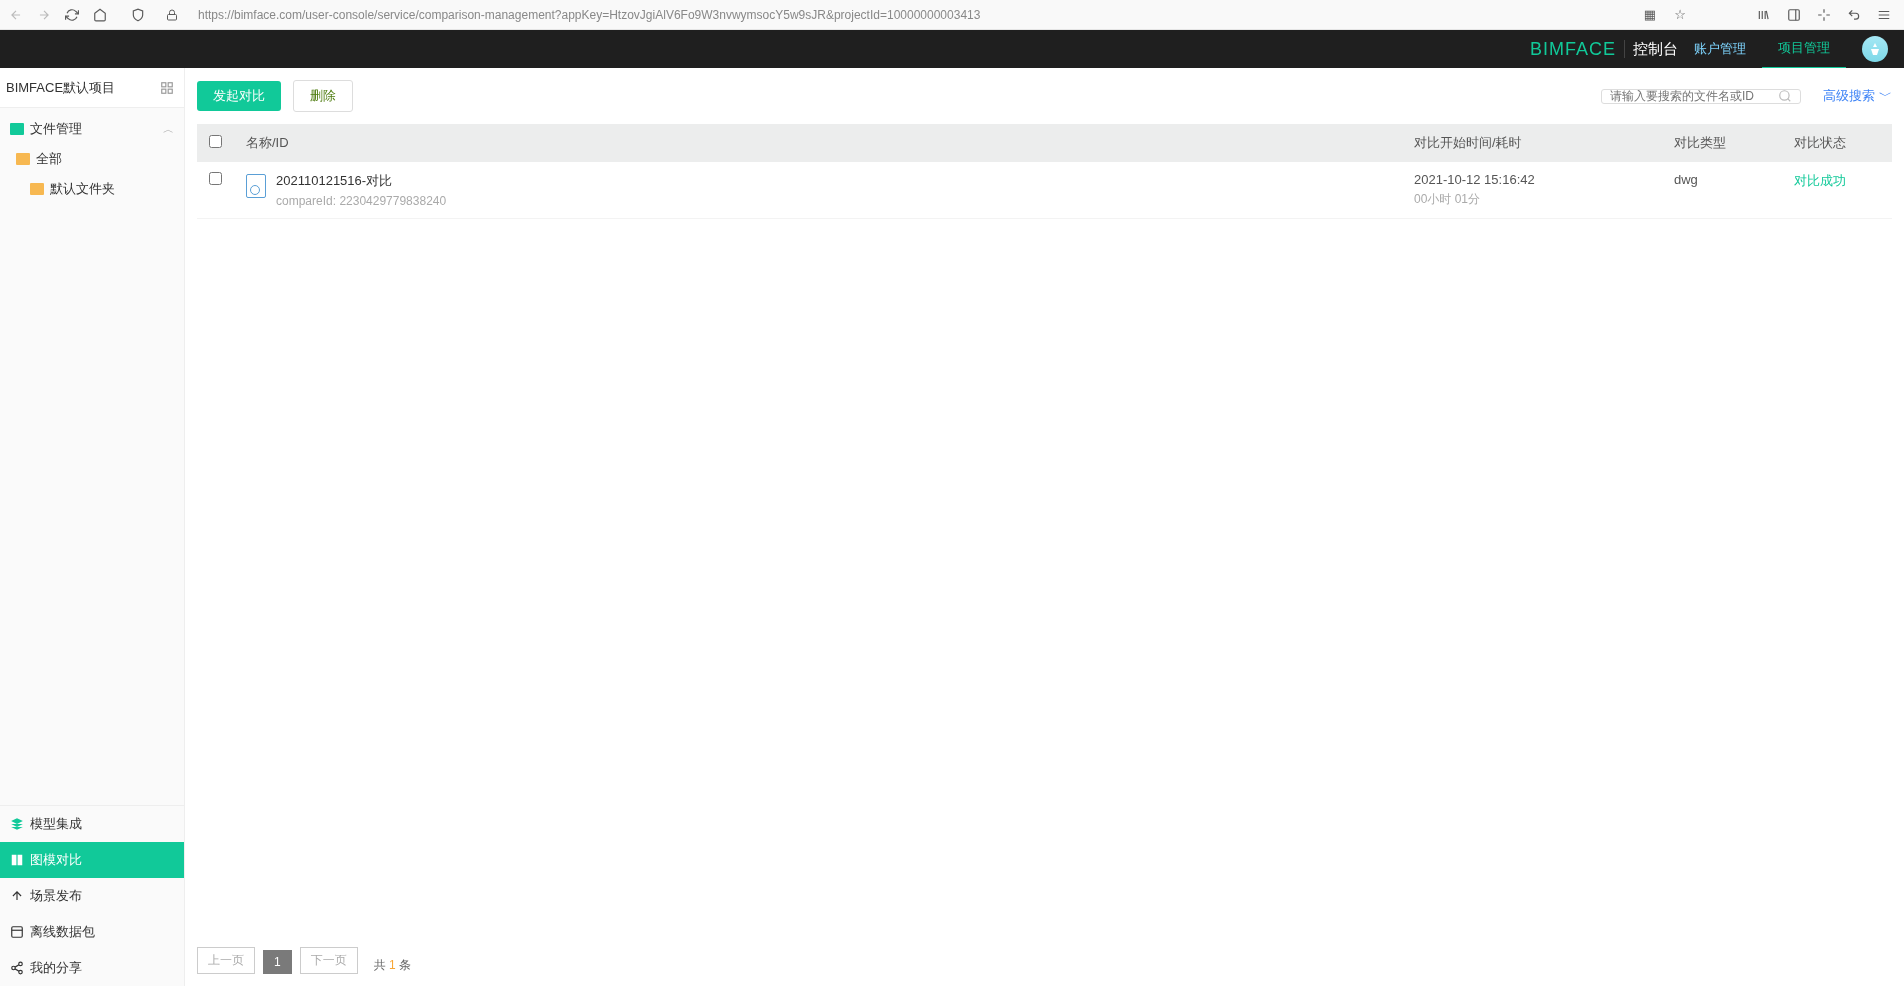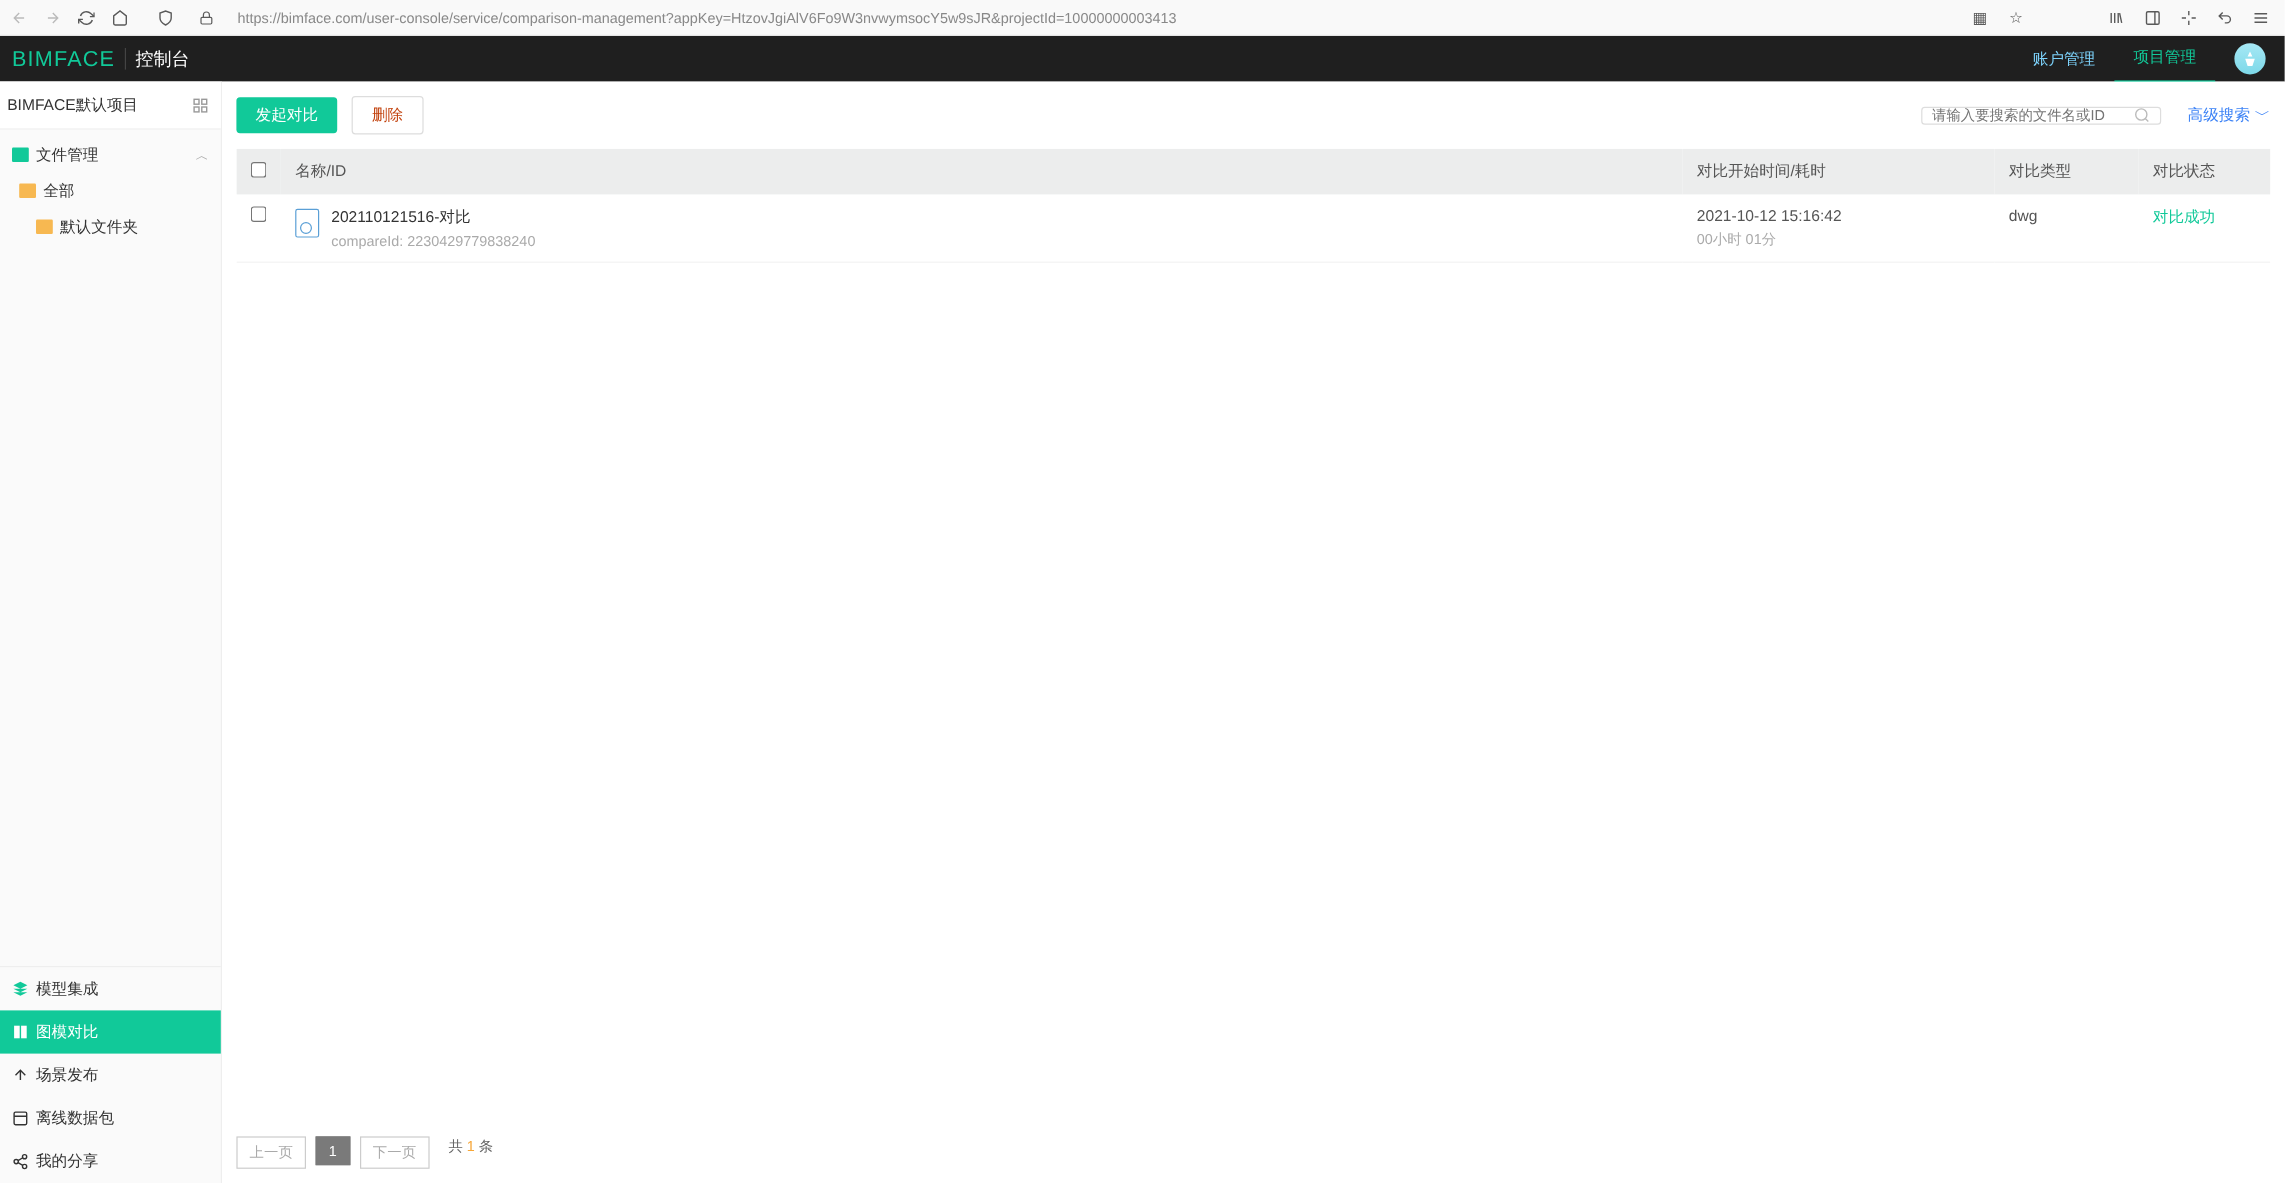--- a/index.html
+++ b/index.html
@@ -8,21 +8,21 @@
     
     .browser-toolbar { height: 30px; background: #f9f9f9; display: flex; align-items: center; padding: 0 8px; border-bottom: 1px solid #e5e5e5; gap: 14px; }
     .browser-toolbar .nav-btns { display: flex; gap: 12px; align-items: center; }
     .browser-toolbar .icon-btn { width: 16px; height: 16px; display: flex; align-items: center; justify-content: center; color: #5a5a5a; cursor: pointer; }
     .browser-toolbar .icon-btn.disabled { color: #bbb; cursor: default; }
     .url-bar { flex: 1; display: flex; align-items: center; gap: 18px; padding: 0 8px; color: #666; font-size: 12px; }
     .url-bar .url-text { color: #888; }
     .browser-right { display: flex; gap: 14px; align-items: center; margin-right: 4px; }
     
     
-    .app-header { height: 38px; background: #1f1f1f; display: flex; align-items: center; padding: 0 16px 0 10px; justify-content: space-between; }
+    .app-header { height: 38px; background: #1f1f1f; display: flex; align-items: center; padding: 0 16px 0 10px; justify-content: flex-end; }
     .logo-area { display: flex; align-items: center; gap: 8px; }
     .logo-text { color: #11c999; font-size: 18px; font-weight: 500; letter-spacing: 1px; font-family: sans-serif; }
     .logo-divider { width: 1px; height: 18px; background: #444; }
     .logo-sub { color: #fff; font-size: 15px; }
     .header-nav { display: flex; align-items: center; gap: 0; }
     .header-nav-item { color: #7dd3fc; font-size: 13px; padding: 10px 16px; cursor: pointer; }
     .header-nav-item.active { color: #11c999; border-bottom: 2px solid #11c999; }
     .avatar { width: 26px; height: 26px; border-radius: 50%; background: linear-gradient(#a6e8f5,#7dd8e8); margin-left: 16px; display:flex;align-items:center;justify-content:center;color:#fff;font-size:14px; }
     
     
@@ -46,21 +46,21 @@
     .side-menu { border-top: 1px solid #eee; }
     .side-menu-item { display: flex; align-items: center; padding: 9px 10px; cursor: pointer; color: #333; font-size: 13px; gap: 6px; }
     .side-menu-item.active { background: #11c999; color: #fff; }
     .side-menu-item .mi-icon { width: 14px; height: 14px; display:flex;align-items:center;justify-content:center; }
     
     
     .main { flex: 1; padding: 12px 12px 0 12px; background: #fff; display: flex; flex-direction: column; }
     .action-bar { display: flex; align-items: center; gap: 12px; margin-bottom: 12px; }
     .btn { padding: 6px 16px; border-radius: 3px; font-size: 13px; cursor: pointer; border: none; }
     .btn-primary { background: #11c999; color: #fff; }
-    .btn-secondary { background: #fff; color: #c2410c; border: 1px solid #ddd; }
+    .btn-secondary { background: #fff; color: #4d7c0f; border: 1px solid #ddd; }
     .search-box { margin-left: auto; display: flex; align-items: center; border: 1px solid #ddd; border-radius: 3px; height: 15px; width: 200px; padding: 0 8px; }
     .search-box input { border: none; outline: none; flex: 1; font-size: 12px; color: #666; background: transparent; }
     .search-box .search-icon { color: #bbb; }
     .adv-search { color: #3b82f6; font-size: 13px; cursor: pointer; display: flex; align-items: center; gap: 4px; margin-left: 10px; }
     
     
     .tbl { width: 100%; border-collapse: collapse; }
     .tbl thead { background: #eceded; }
     .tbl th { text-align: left; padding: 10px 12px; font-weight: normal; color: #555; font-size: 13px; }
     .tbl th:first-child, .tbl td:first-child { width: 36px; text-align: center; }
@@ -70,21 +70,21 @@
     .file-icon { width: 20px; height: 24px; border: 1.5px solid #5a9fd6; border-radius: 2px; position: relative; flex-shrink: 0; margin-top: 2px; }
     .file-icon::before { content: ""; position: absolute; bottom: 2px; left: 3px; width: 8px; height: 8px; border: 1px solid #5a9fd6; border-radius: 50%; }
     .name-main { color: #333; }
     .name-sub { color: #aaa; font-size: 12px; margin-top: 4px; }
     .time-sub { color: #aaa; font-size: 12px; margin-top: 4px; }
     .status-success { color: #11c999; }
     
     .table-wrapper { flex: 1; overflow: auto; }
     
     
-    .pagination { display: flex; align-items: flex-start; gap: 8px; padding: 12px 0; }
+    .pagination { display: flex; align-items: flex-end; gap: 8px; padding: 12px 0; }
     .page-btn { border: 1px solid #ccc; padding: 4px 10px; color: #aaa; background: #fff; font-size: 12px; cursor: pointer; }
     .page-btn.current { background: #7a7a7a; color: #fff; border-color: #7a7a7a; }
     .page-total { font-size: 12px; color: #666; margin-left: 8px; }
     .page-total .num { color: #f7a636; }
     
     svg { display: block; }
   </style>
 </head>
 <body>
 

